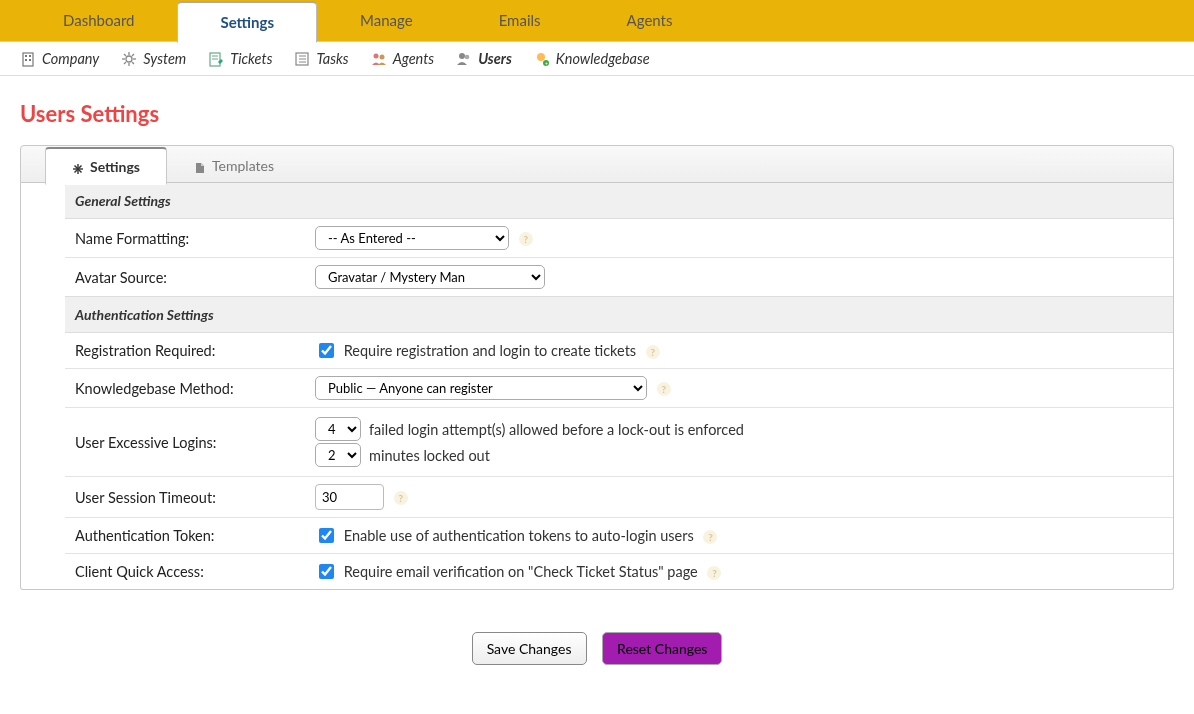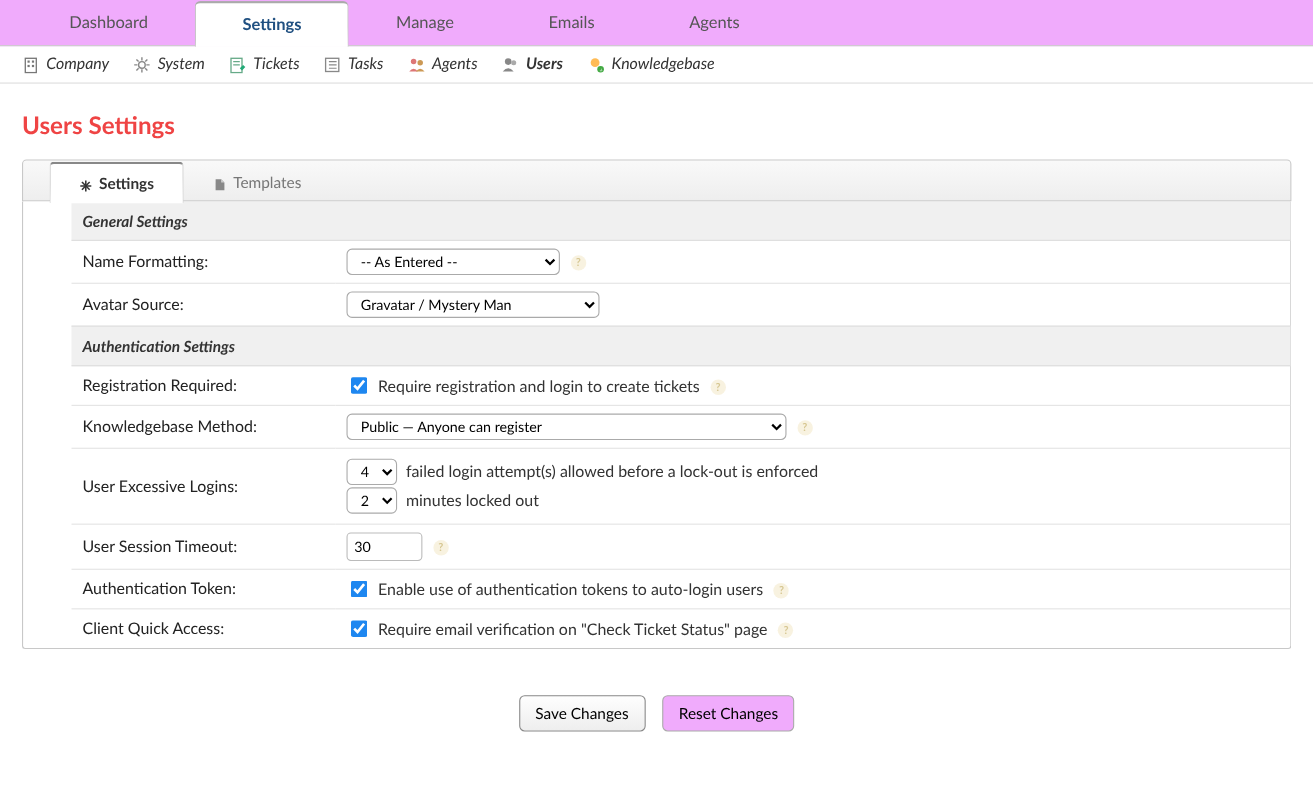--- a/index.html
+++ b/index.html
@@ -6,21 +6,21 @@
   body {
     margin: 0;
     padding: 0;
     font-family: "Lato", "Helvetica Neue", Helvetica, Arial, sans-serif;
     font-size: 14px;
     color: #333;
     background: #fff;
     width: 1194px;
   }
   .topnav {
-    background: #f0abfc;
+    background: #eab308;
     border-bottom: 1px solid #ccc;
     padding: 0 20px;
     display: flex;
     height: 42px;
     position: relative;
   }
   .topnav-item {
     padding: 10px 42px 0 42px;
     color: #555;
     font-size: 15px;
@@ -142,21 +142,21 @@
     font-family: inherit;
     font-size: 13px;
     padding: 2px 4px 2px 8px;
     border: 1px solid #aaa;
     border-radius: 5px;
     background: #fff;
     height: 24px;
   }
   .sel-name { width: 194px; }
   .sel-avatar { width: 230px; }
-  .sel-reg { width: 400px; }
+  .sel-reg { width: 332px; }
   .sel-tiny { width: 46px; }
   input[type=text].small {
     width: 69px;
     padding: 4px 6px;
     border: 1px solid #bbb;
     border-radius: 4px;
     font-size: 13px;
     font-family: inherit;
   }
   input[type=checkbox] {
@@ -181,21 +181,21 @@
   }
   .actions {
     text-align: center;
     padding: 22px 0;
   }
   button.btn {
     padding: 7px 14px;
     font-size: 14px;
     border: 1px solid #aaa;
     border-radius: 5px;
-    background: #f0abfc;
+    background: #a21caf;
     cursor: pointer;
     margin: 0 6px;
     font-family: inherit;
   }
   button.btn.primary {
     border-color: #888;
     background: linear-gradient(#fefefe,#eee);
     margin-top: 20px;
   }
   .multiline-cell { padding-top:6px; padding-bottom:6px; }

